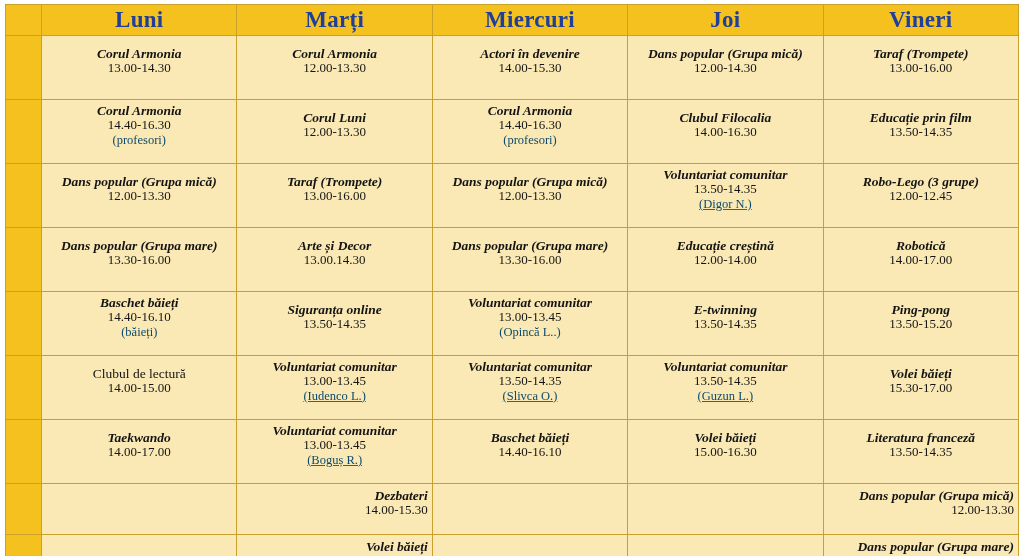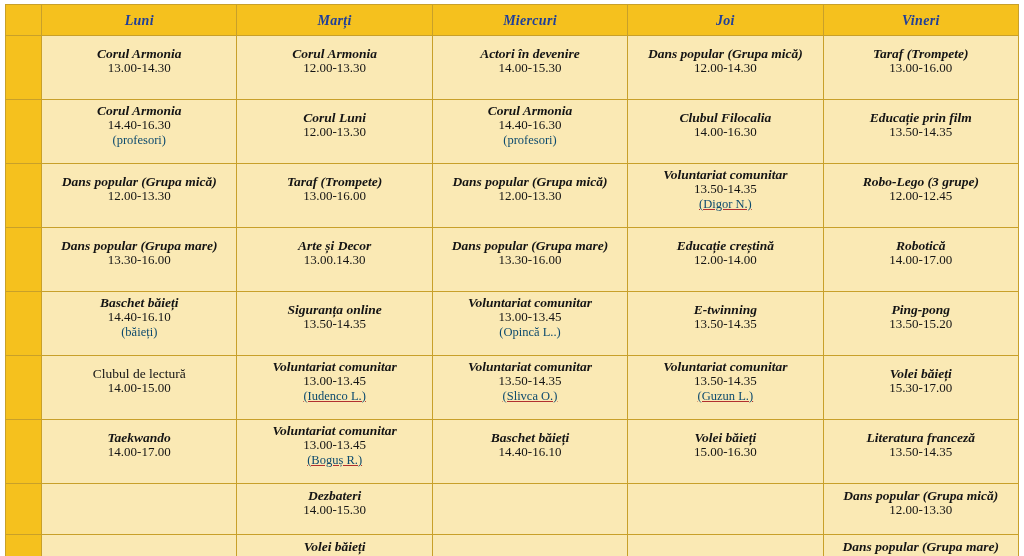--- a/index.html
+++ b/index.html
@@ -40,25 +40,24 @@
     background: #f5c11e;
     border: 1px solid #c8a02a;
     height: 30px;
     text-align: center;
   }
   tr.header-row th.gutter-cell {
     background: #f5c11e;
   }
   .day-name {
     font-family: "Liberation Serif", serif;
-    font-size: 14px;
+    font-size: 23px;
     font-weight: bold;
     color: #1f3f9a;
     letter-spacing: 0.3px;
-    font-style: italic;
   }
 
   
   td.gutter-cell {
     background: #f5c11e;
     border-top: 1px solid #c8a02a;
     border-bottom: 1px solid #c8a02a;
     border-left: 1px solid #c8a02a;
     border-right: 1px solid #c8a02a;
   }
@@ -93,21 +92,21 @@
     font-weight: normal;
     color: #0c4a6e;
     display: block;
   }
   .c-note .u {
     text-decoration: underline;
     text-decoration-color: #b03030;
     text-underline-offset: 1px;
   }
   .row-std td { height: 44px; }
-  .row-short td { height: 31px; }
+  .row-short td { height: 31px; text-align: right; }
 </style>
 </head>
 <body>
 
 <div class="sheet">
   <table class="schedule">
     <colgroup>
       <col class="gutter">
       <col class="day">
         <col class="day">

